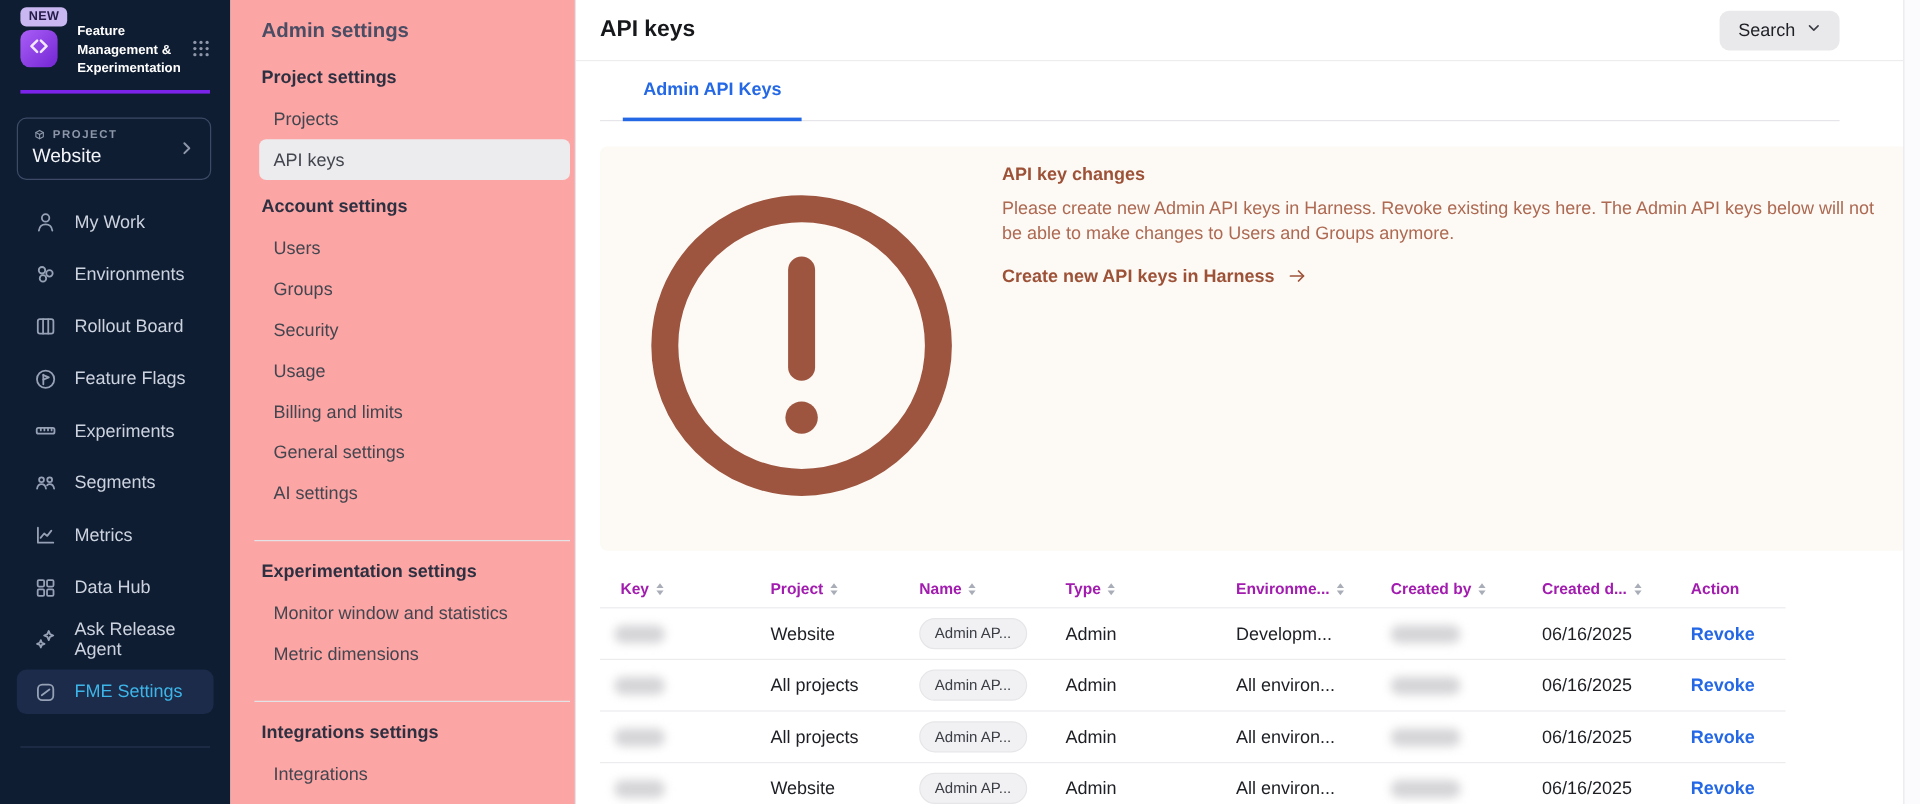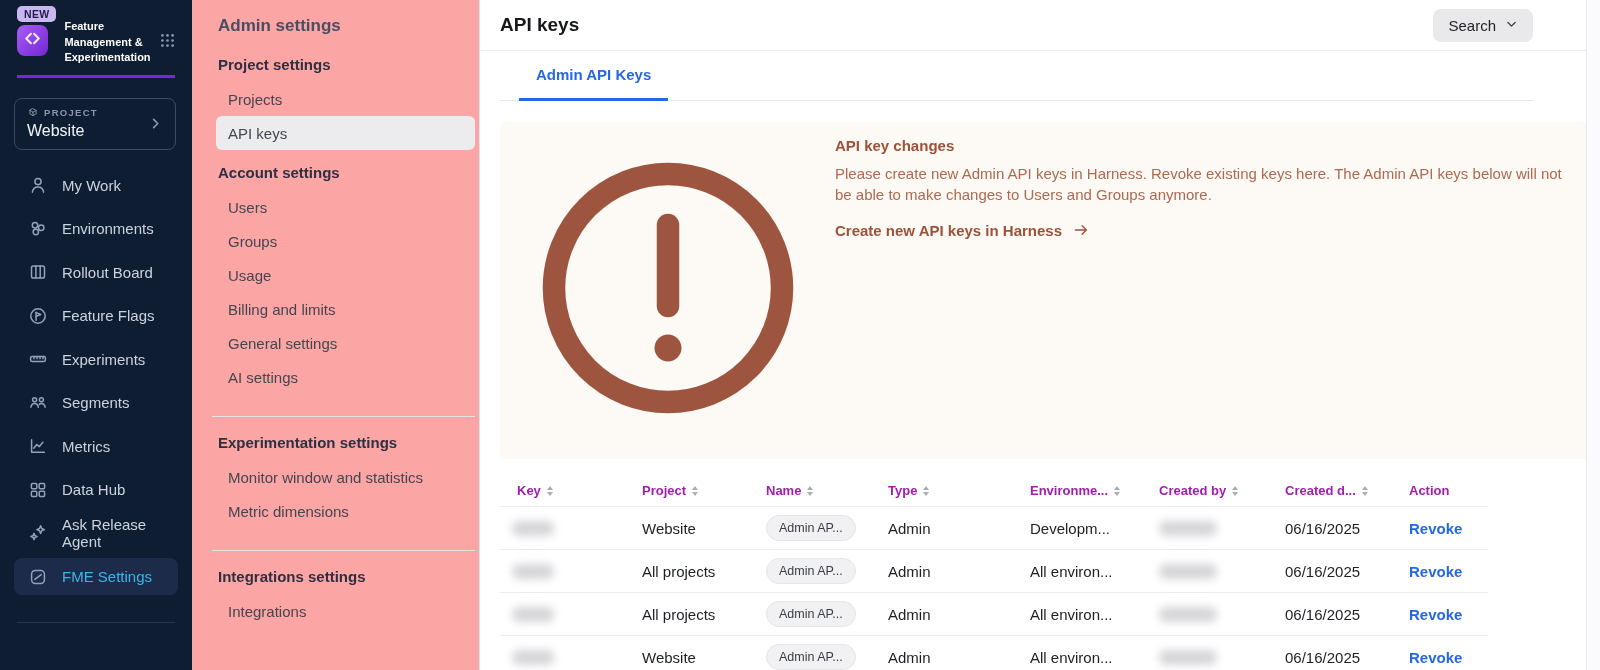--- a/index.html
+++ b/index.html
@@ -239,20 +239,23 @@
         </div>
 
     </div>
     <div>
       <div class="group-title">Account settings</div>
       <div class="settings-item">
           <span>Users</span>
         </div>
       <div class="settings-item">
           <span>Groups</span>
+        </div>
+      <div class="settings-item">
+          <span>Security</span>
         </div>
       <div class="settings-item">
           <span>Usage</span>
         </div>
       <div class="settings-item">
           <span>Billing and limits</span>
         </div>
       <div class="settings-item">
           <span>General settings</span>
         </div>

